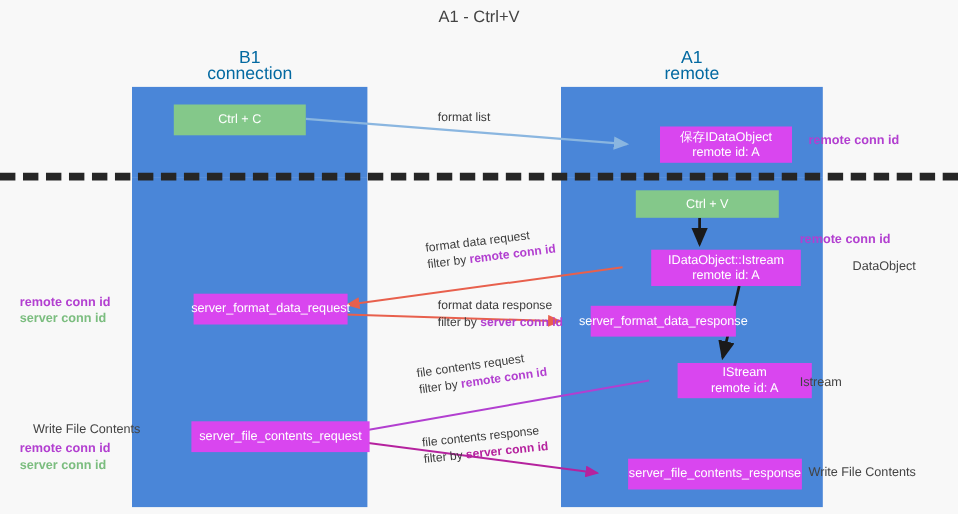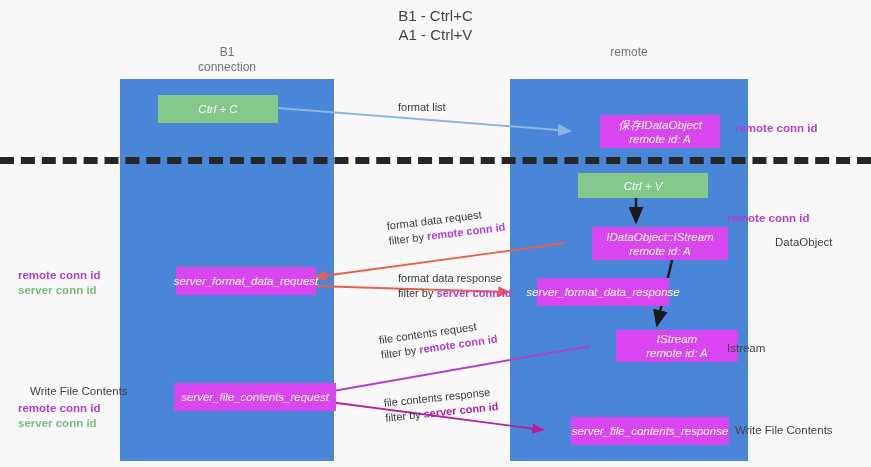--- a/index.html
+++ b/index.html
@@ -30,23 +30,23 @@
     width: 871px;
     text-align: center;
     font-size: 15px;
     line-height: 19px;
     color: #434343;
   }
 
   
   .col-header {
     text-align: center;
-    font-size: 12px;
+    font-size: 16px;
     line-height: 15px;
-    color: #737373;
+    color: #0369a1;
   }
   #hdr-b1 { left: 120px; top: 45px; width: 214px; }
   #hdr-a1 { left: 510px; top: 45px; width: 238px; }
 
   
   .lane {
     background: #4a86d8;
   }
   #lane-b1-top    { left: 120px; top: 79px;  width: 214px; height: 82px; }
   #lane-b1-bottom { left: 120px; top: 161px; width: 214px; height: 300px; }
@@ -66,21 +66,20 @@
     box-sizing: border-box;
     display: flex;
     flex-direction: column;
     align-items: center;
     justify-content: center;
     color: #ffffff;
     font-size: 11.5px;
     line-height: 14px;
     text-align: center;
     padding: 2px 4px;
-    font-style: italic;
   }
   .node.green  { background: #84c88a; }
   .node.orange { background: #d946ef; margin-left: 24px; }
   .node .l2 { display: block; }
 
   #node-ctrl-c  { left: 158px; top: 95px;  width: 120px; height: 28px; }
   #node-save-ido{ left: 576px; top: 115px; width: 120px; height: 33px; }
   #node-ctrl-v  { left: 578px; top: 173px; width: 130px; height: 25px; }
   #node-getdata { left: 568px; top: 227px; width: 136px; height: 33px; }
   #node-sfdreq  { left: 152px; top: 267px; width: 140px; height: 28px; align-items: center; }
@@ -144,29 +143,29 @@
     height: 467px;
     pointer-events: none;
   }
 </style>
 </head>
 <body>
 
 <div id="stage" class="abs">
 
   <div id="title" class="abs">
-    <div>B1 - Ctrl+C</div>
     <div>A1 - Ctrl+V</div>
   </div>
 
   <div id="hdr-b1" class="abs col-header">
     <div>B1</div>
     <div>connection</div>
   </div>
   <div id="hdr-a1" class="abs col-header">
+    <div>A1</div>
     <div>remote</div>
   </div>
 
   <div id="lane-b1-top" class="abs lane"></div>
   <div id="lane-b1-bottom" class="abs lane"></div>
   <div id="lane-a1-top" class="abs lane"></div>
   <div id="lane-a1-bottom" class="abs lane"></div>
 
   <div id="divider" class="abs"></div>
 
@@ -213,21 +212,21 @@
   <div id="node-save-ido" class="abs node orange">
     <span>保存IDataObject</span>
     <span class="l2">remote id: A</span>
   </div>
 
   <div id="node-ctrl-v" class="abs node green">
     <span>Ctrl + V</span>
   </div>
 
   <div id="node-getdata" class="abs node orange">
-    <span>IDataObject::IStream</span>
+    <span>IDataObject::Istream</span>
     <span class="l2">remote id: A</span>
   </div>
 
   <div id="node-sfdreq" class="abs node orange">
     <span>server_format_data_request</span>
   </div>
 
   <div id="node-sfdres" class="abs node orange">
     <span>server_format_data_response</span>
   </div>

